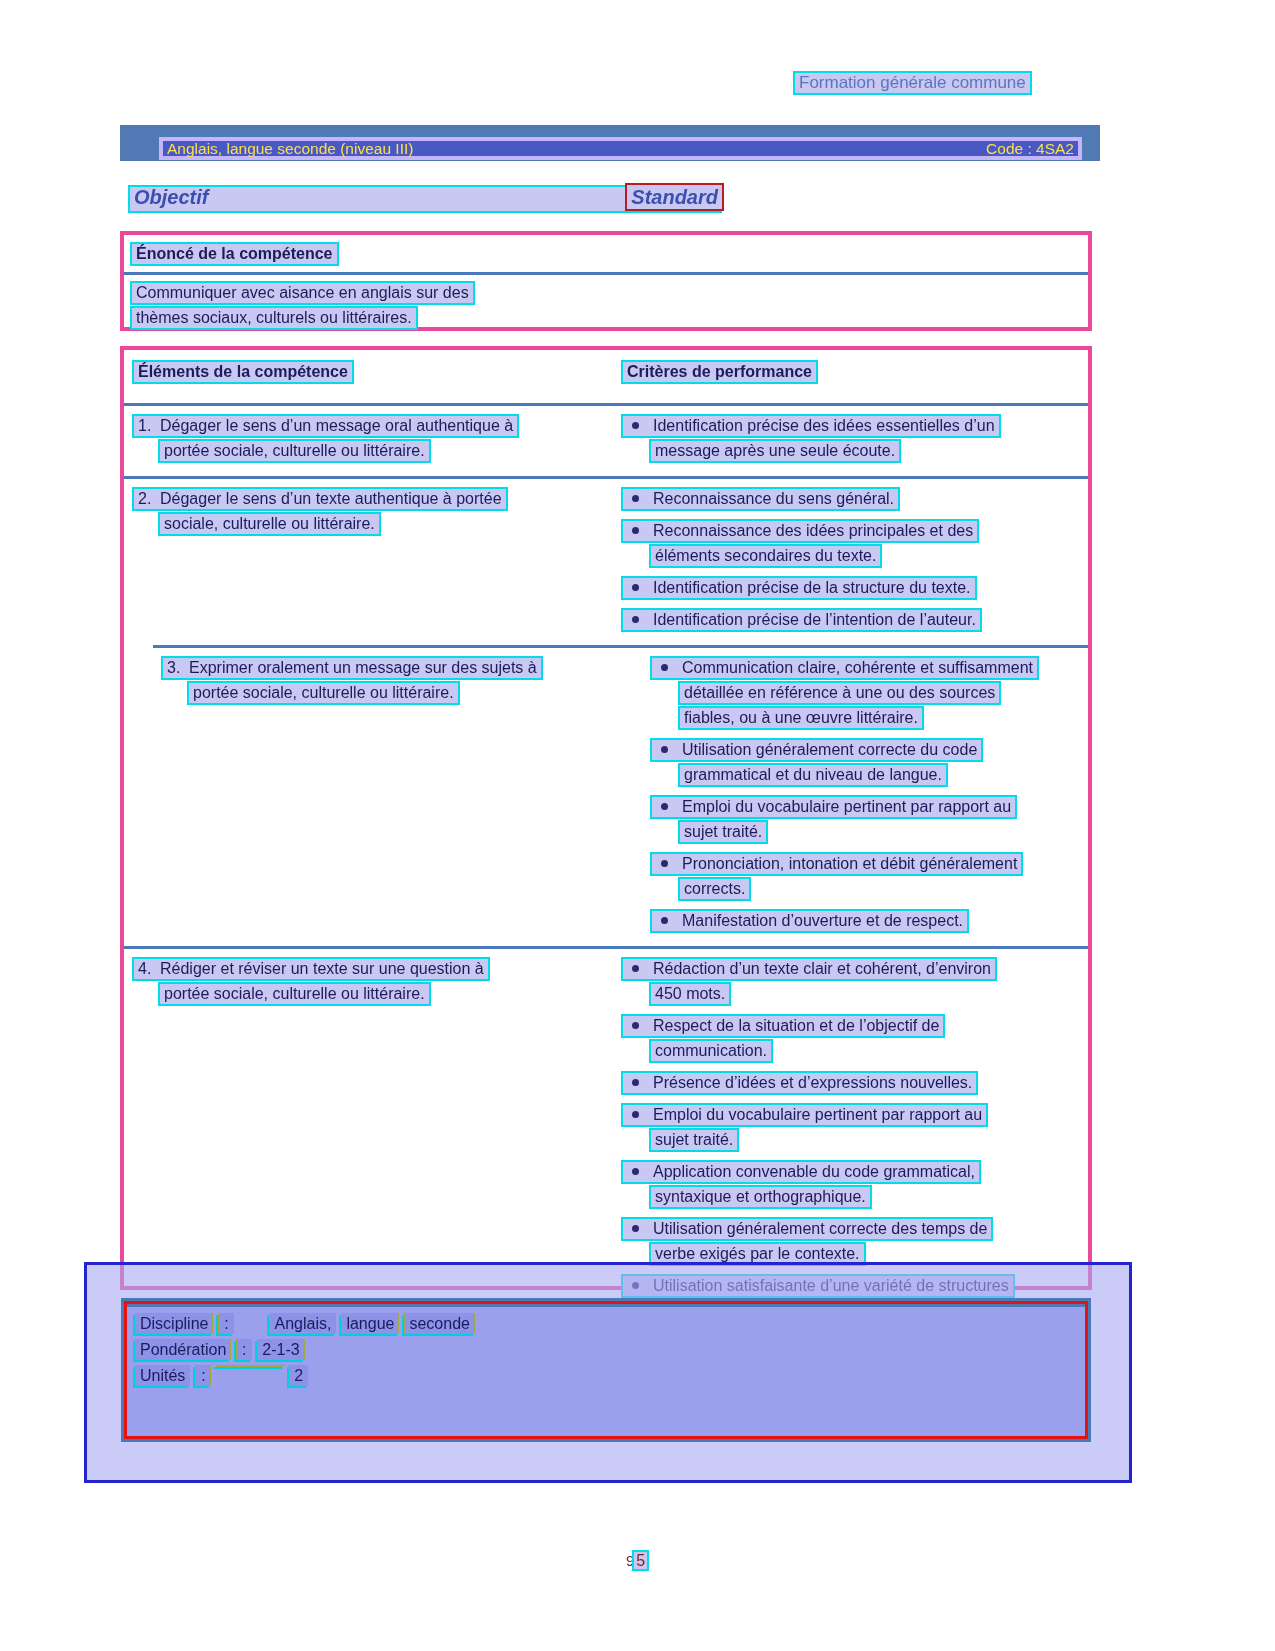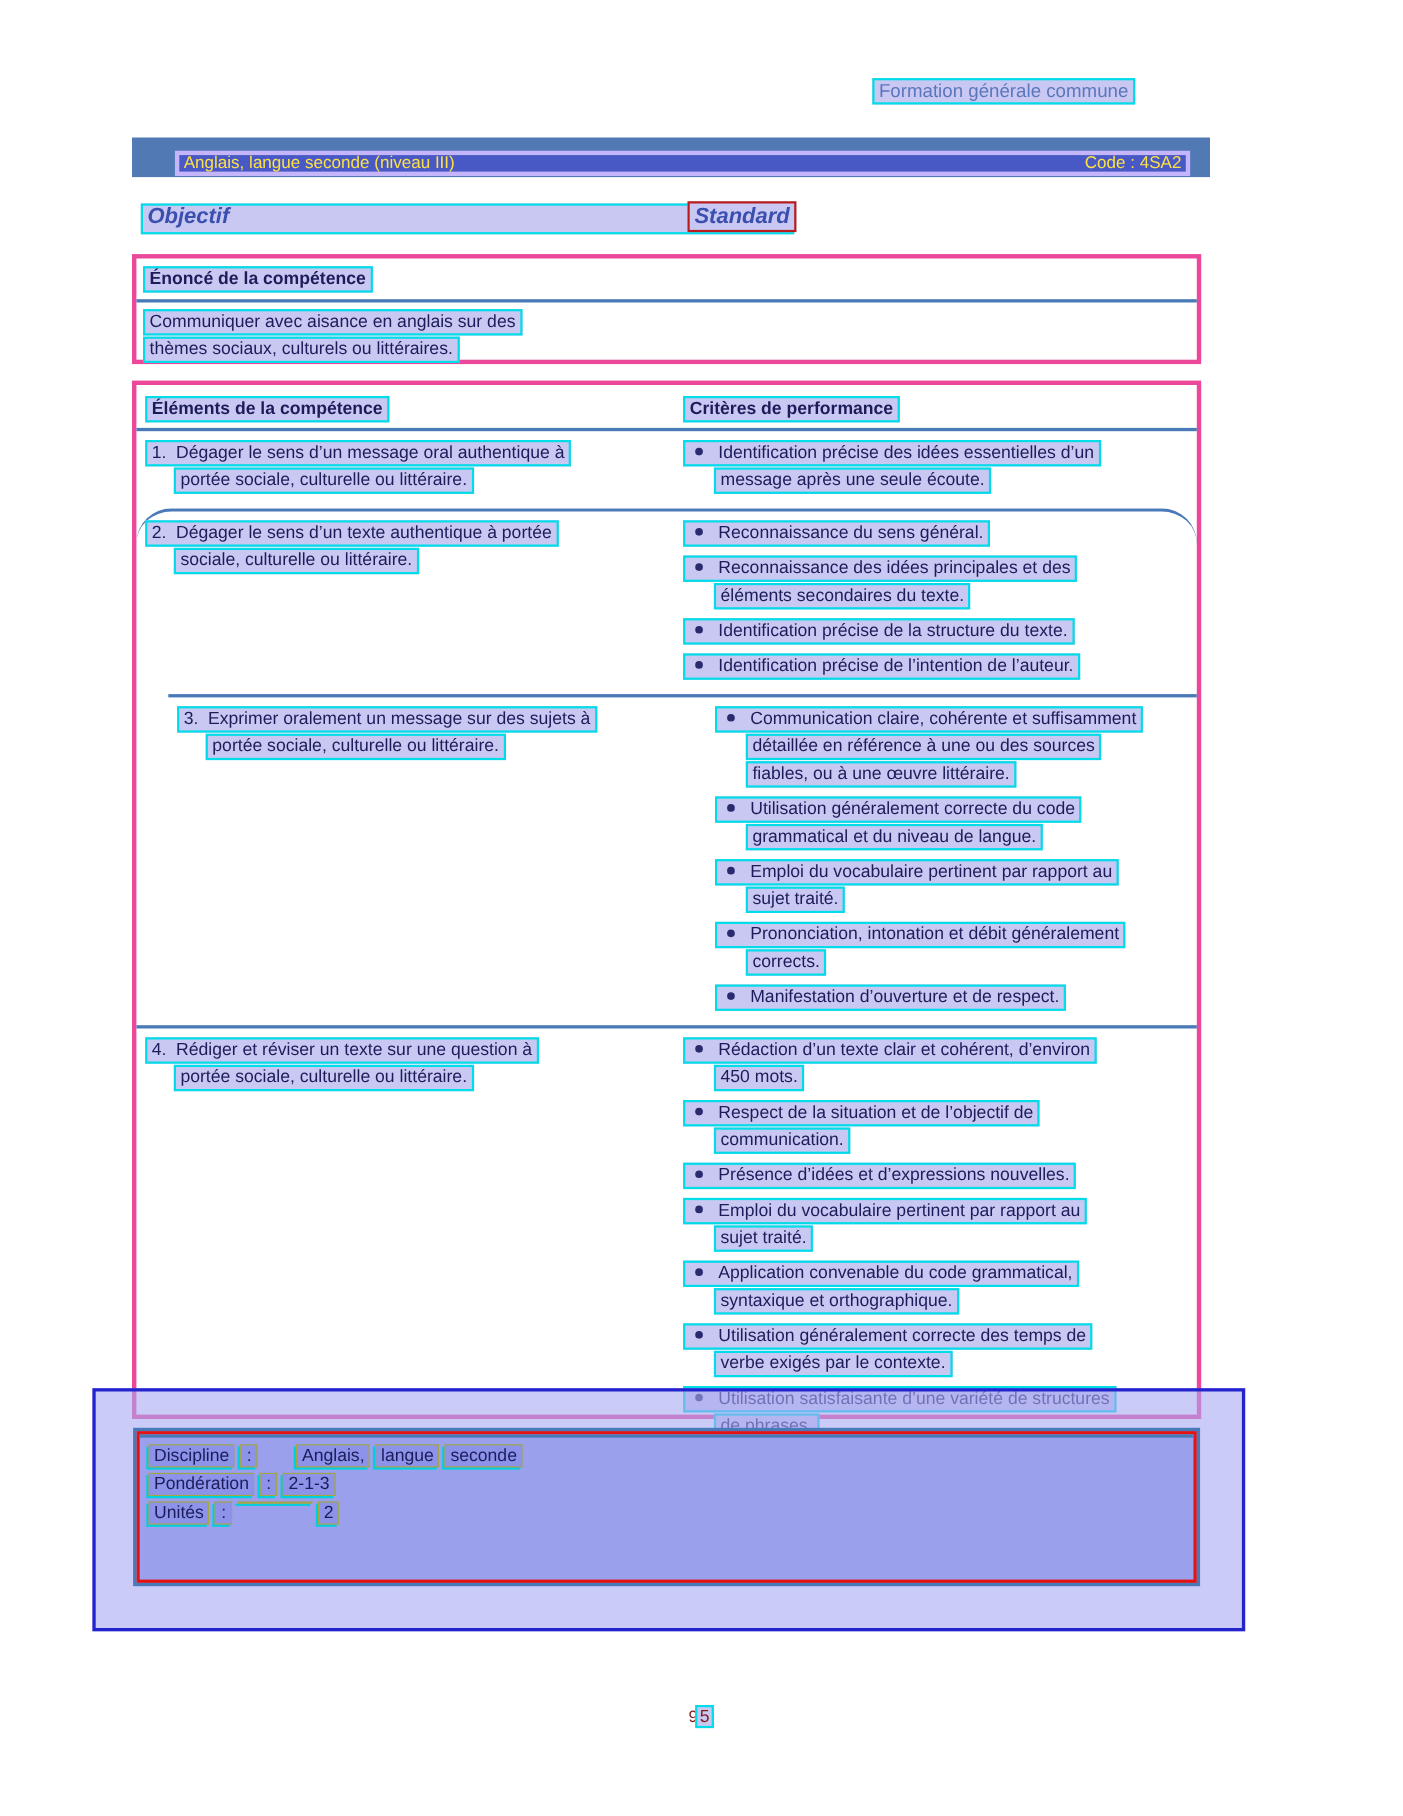--- a/index.html
+++ b/index.html
@@ -38,23 +38,23 @@
   }
   
   .frame { position:absolute; left:120px; width:972px; border:4px solid #ec4899; box-sizing:border-box; background:#fff; }
   .box1 { top:231px; height:100px; }
   .box2 { top:346px; height:944px; }
   .box1-title { padding:7px 6px 5px 6px; }
   .sep { border-top:3px solid #4a79b8; }
   .box1-body { padding:6px 6px 0 6px; }
   
   .trow { display:grid; grid-template-columns:489px 1fr; padding:8px 4px 5px 8px; box-sizing:border-box; }
-  .thead { padding-top:10px; padding-bottom:4px; }
+  .thead { padding-top:10px; padding-bottom:18px; }
   .row-sep { border-top:3px solid #4a79b8; }
-  .r1 { min-height:62px; } .r2 { min-height:141px;border-radius:32px; } .r3 { min-height:265px;margin-left:29px; }
+  .r1 { min-height:62px; } .r2 { min-height:141px; } .r3 { min-height:265px;margin-left:29px; }
   .cell-l .l1 .num { display:inline-block; width:22px; }
   .cell-l .l2 { margin-left:26px; }
   .crit { margin-bottom:8px; }
   .dot { display:inline-block; width:7px; height:7px; border-radius:50%; background:#2a2a6e; margin:0 14px 2px 5px; vertical-align:middle; }
   .cl.cont { margin-left:28px; }
   
   .overlay {
     position:absolute; left:84px; top:1262px; width:1048px; height:221px;
     background:rgba(168,168,242,0.6); border:3px solid #2424cf; box-sizing:border-box;
     z-index:5; pointer-events:none;

